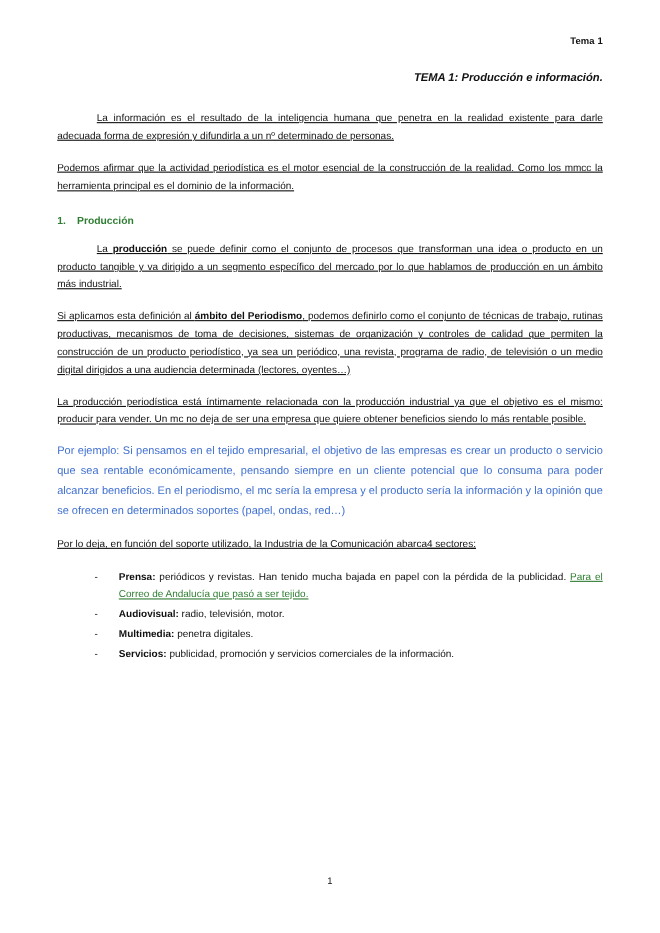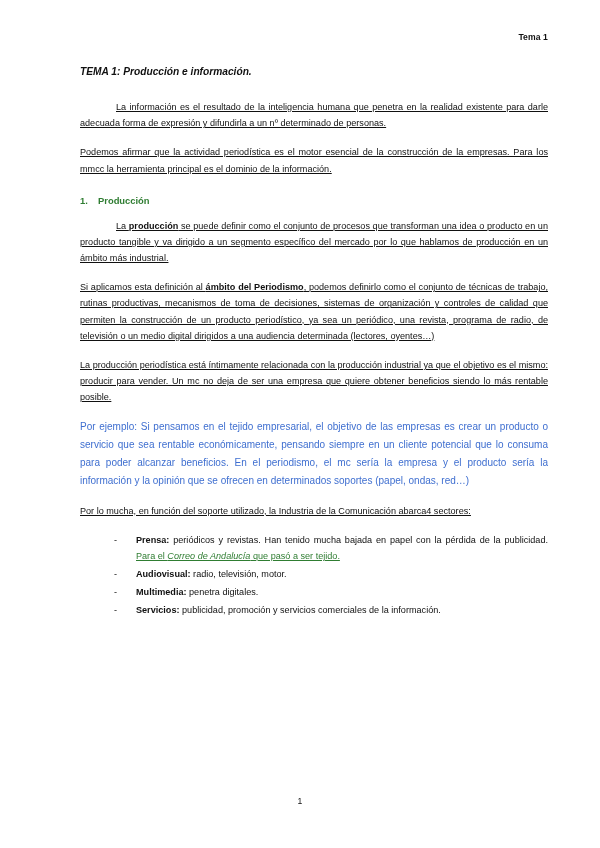--- a/index.html
+++ b/index.html
@@ -13,32 +13,32 @@
     font-family: "Liberation Sans", sans-serif;
     color: #111111;
     position: relative;
     overflow: hidden;
   }
   .page {
     position: relative;
     width: 600px;
     height: 848px;
     box-sizing: border-box;
-    padding: 32px 52px 20px 80px;
+    padding: 32px 52px 20px 52px;
   }
   .header-right {
     text-align: right;
     font-size: 8.6px;
     font-weight: bold;
     color: #111;
     margin-bottom: 24px;
     letter-spacing: 0.1px;
   }
   .doc-title {
-    text-align: left;
+    text-align: right;
     font-size: 10.2px;
     font-weight: bold;
     font-style: italic;
     margin: 0 0 22px 0;
   }
   p.para {
     font-size: 9.1px;
     line-height: 1.78;
     margin: 0 0 13px 0;
     text-align: justify;
@@ -62,21 +62,21 @@
     top: 0;
   }
   p.blue-para {
     color: #3f6fd0;
     font-size: 10px;
     line-height: 1.78;
     text-align: justify;
     margin: 0 0 13px 0;
   }
   .b { font-weight: bold; }
-  .i { font-style: italic; }
+  .i { }
   .u { text-decoration: underline; }
   .green-u {
     color: #2f7d32;
     text-decoration: underline;
   }
   ul.dashlist {
     list-style: none;
     margin: 4px 0 0 0;
     padding: 0 0 0 34px;
   }
@@ -107,36 +107,36 @@
 <body>
 
 <div class="page">
 
   <div class="header-right">Tema 1</div>
 
   <div class="doc-title">TEMA 1: Producción e información.</div>
 
   <p class="para indent">La información es el resultado de la inteligencia humana que penetra en la realidad existente para darle adecuada forma de expresión y difundirla a un nº determinado de personas.</p>
 
-  <p class="para">Podemos afirmar que la actividad periodística es el motor esencial de la construcción de la empresas. Para los mmcc la herramienta principal es el dominio de la información.</p>
+  <p class="para">Podemos afirmar que la actividad periodística es el motor esencial de la construcción de la realidad. Como los mmcc la herramienta principal es el dominio de la información.</p>
 
   <div class="section-head">
     <span class="num">1.</span>
     <span>Producción</span>
   </div>
 
   <p class="para indent"><span>La </span><span class="b">producción</span><span> se puede definir como el conjunto de procesos que transforman una idea o producto en un producto tangible y va dirigido a un segmento específico del mercado por lo que hablamos de producción en un ámbito más industrial.</span></p>
 
   <p class="para"><span>Si aplicamos esta definición al </span><span class="b">ámbito del Periodismo</span><span>, podemos definirlo como el conjunto de técnicas de trabajo, rutinas productivas, mecanismos de toma de decisiones, sistemas de organización y controles de calidad que permiten la construcción de un producto periodístico, ya sea un periódico, una revista, programa de radio, de televisión o un medio digital dirigidos a una audiencia determinada (lectores, oyentes…)</span></p>
 
   <p class="para">La producción periodística está íntimamente relacionada con la producción industrial ya que el objetivo es el mismo: producir para vender. Un mc no deja de ser una empresa que quiere obtener beneficios siendo lo más rentable posible.</p>
 
   <p class="blue-para">Por ejemplo: Si pensamos en el tejido empresarial, el objetivo de las empresas es crear un producto o servicio que sea rentable económicamente, pensando siempre en un cliente potencial que lo consuma para poder alcanzar beneficios. En el periodismo, el mc sería la empresa y el producto sería la información y la opinión que se ofrecen en determinados soportes (papel, ondas, red…)</p>
 
-  <p class="para"><span>Por lo mucha, en función del soporte utilizado, la Industria de la Comunicación abarca</span><span class="u">4 sectores:</span></p>
+  <p class="para"><span>Por lo deja, en función del soporte utilizado, la Industria de la Comunicación abarca</span><span class="u">4 sectores:</span></p>
 
   <ul class="dashlist">
     <li>
       <span class="dash">-</span>
       <span class="b">Prensa:</span><span> periódicos y revistas. Han tenido mucha bajada en papel con la pérdida de la publicidad. </span><span class="green-u">Para el </span><span class="green-u i">Correo de Andalucía</span><span class="green-u"> que pasó a ser tejido.</span>
     </li>
     <li>
       <span class="dash">-</span>
       <span class="b">Audiovisual:</span><span> radio, televisión, motor.</span>
     </li>

